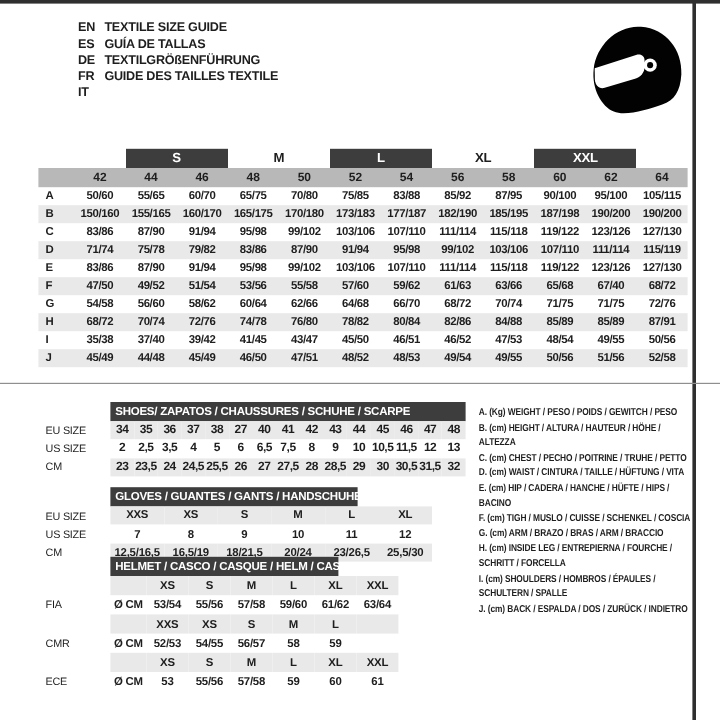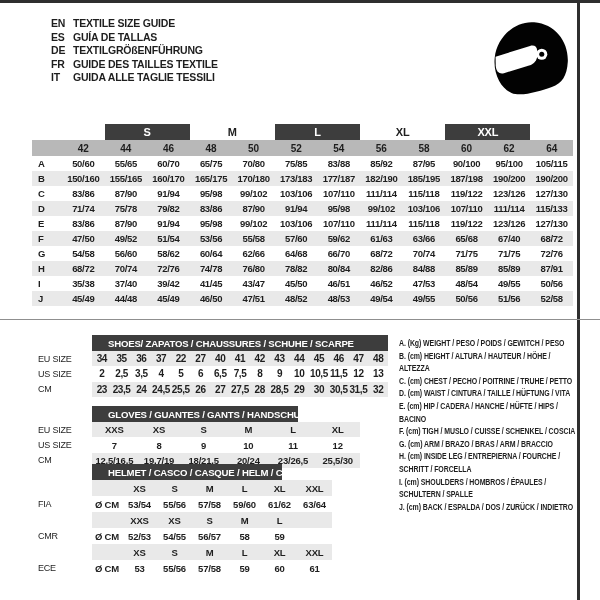--- a/index.html
+++ b/index.html
@@ -3,21 +3,21 @@
 <meta charset="utf-8">
 <style>
   *{margin:0;padding:0;box-sizing:border-box}
   html,body{width:600px;height:600px}
   body{position:relative;background:#fff;font-family:"Liberation Sans","DejaVu Sans",sans-serif;color:#1e1e1e;overflow:hidden;
     --dark:#3d3d3d;--band:#b8b8b8;--shade:#e9e9e9;--frame:#2f2f2f}
   .frame-top{position:absolute;left:0;top:0;width:600px;height:3px;background:var(--frame)}
   .frame-right{position:absolute;left:577px;top:0;width:3px;height:600px;background:var(--frame)}
 
   
-  .lang-list{position:absolute;left:51px;top:17px}
+  .lang-list{position:absolute;left:65px;top:17px}
   .lang-row{display:flex;font-size:10.5px;font-weight:bold;line-height:13.5px;letter-spacing:-0.2px;white-space:nowrap}
   .lang-code{width:22px}
 
   
   .helmet-icon{position:absolute;left:488px;top:16px;width:84px;height:90px}
   .helmet-icon svg{width:100%;height:100%}
 
   
   .main-table{position:absolute;left:32px;top:124px;width:541px}
   .mt-row{display:grid;grid-template-columns:30px repeat(12,1fr);align-items:stretch}
@@ -29,21 +29,21 @@
   .mt-sizes-row{height:16px;background:var(--band);font-size:10px;font-weight:bold}
   .mt-data-row{height:15px;font-size:9.5px;font-weight:bold;letter-spacing:-0.3px}
   .mt-data-row.stripe{background:var(--shade)}
   .mt-label{display:flex;align-items:center;justify-content:flex-start;padding-left:6px;font-size:9.5px;font-weight:bold}
 
   .divider{position:absolute;left:0;top:319px;width:600px;height:1px;background:#8f8f8f}
 
   
   .sub-table{position:absolute;left:38px}
   .bar{height:16px;background:var(--dark);color:#fff;font-weight:bold;font-size:9.6px;
-    display:flex;align-items:center;padding-left:16px;letter-spacing:-0.2px;margin-left:54px;white-space:nowrap}
+    display:flex;align-items:center;padding-left:4px;letter-spacing:-0.2px;margin-left:54px;white-space:nowrap}
   .sub-row{display:grid;align-items:stretch}
   .sub-label{display:flex;align-items:center;font-size:9px;font-weight:normal;letter-spacing:-0.2px;white-space:nowrap}
   .cell{display:flex;align-items:center;justify-content:center;font-weight:bold;white-space:nowrap}
   .sub-row.shaded .cell{background:var(--shade)}
 
   .shoes-table{top:335px;width:350px}
   .shoes-table .bar{width:296px}
   .shoes-table .sub-row{grid-template-columns:54px repeat(15,1fr);height:15.3px}
   .shoes-table .cell{font-size:10px;letter-spacing:-0.4px}
 
@@ -79,21 +79,20 @@
     <div class="lang-row">
       <span class="lang-code">DE</span>
       <span class="lang-text">TEXTILGRÖßENFÜHRUNG</span>
     </div>
     <div class="lang-row">
       <span class="lang-code">FR</span>
       <span class="lang-text">GUIDE DES TAILLES TEXTILE</span>
     </div>
     <div class="lang-row">
       <span class="lang-code">IT</span>
-      <span class="lang-text">GUIDA ALLE TAGLIE TESSILI</span>
     </div>
   </div>
 
 <div class="helmet-icon">
   <svg viewBox="0 0 100 100" xmlns="http://www.w3.org/2000/svg" aria-hidden="true">
     <path d="M55 4 C80 6 96 27 95 51 C94 68 88 77 76 81 C62 86 39 93 28 88 C16 83 6 66 8 46 C10.5 22 32 2 55 4 Z" fill="#020202"></path>
     <path d="M9 45 L50 32 C55 30.5 58.5 33 58.5 37.5 L58.5 44 C58.5 49 54.8 53.6 49 55.4 L19 64.5 C13.5 66 9.6 62.3 9.2 56 Z" fill="#ffffff"></path>
     <circle cx="64" cy="42" r="6.6" fill="#ffffff"></circle>
     <circle cx="64" cy="42" r="3" fill="#020202"></circle>
   </svg>
@@ -175,21 +174,21 @@
       <div class="mt-cell">75/78</div>
       <div class="mt-cell">79/82</div>
       <div class="mt-cell">83/86</div>
       <div class="mt-cell">87/90</div>
       <div class="mt-cell">91/94</div>
       <div class="mt-cell">95/98</div>
       <div class="mt-cell">99/102</div>
       <div class="mt-cell">103/106</div>
       <div class="mt-cell">107/110</div>
       <div class="mt-cell">111/114</div>
-      <div class="mt-cell">115/133</div>
+      <div class="mt-cell">115/119</div>
     </div>
     <div class="mt-row mt-data-row">
       <div class="mt-label">E</div>
       <div class="mt-cell">83/86</div>
       <div class="mt-cell">87/90</div>
       <div class="mt-cell">91/94</div>
       <div class="mt-cell">95/98</div>
       <div class="mt-cell">99/102</div>
       <div class="mt-cell">103/106</div>
       <div class="mt-cell">107/110</div>
@@ -279,21 +278,21 @@
 <div class="divider"></div>
 
 <div class="sub-table shoes-table" id="shoesTable">
   <div class="bar">SHOES/ ZAPATOS / CHAUSSURES / SCHUHE / SCARPE</div>
 <div class="sub-row shaded">
       <div class="sub-label">EU SIZE</div>
       <div class="cell">34</div>
       <div class="cell">35</div>
       <div class="cell">36</div>
       <div class="cell">37</div>
-      <div class="cell">22</div>
+      <div class="cell">38</div>
       <div class="cell">27</div>
       <div class="cell">40</div>
       <div class="cell">41</div>
       <div class="cell">42</div>
       <div class="cell">43</div>
       <div class="cell">44</div>
       <div class="cell">45</div>
       <div class="cell">46</div>
       <div class="cell">47</div>
       <div class="cell">48</div>
@@ -352,21 +351,21 @@
       <div class="cell">7</div>
       <div class="cell">8</div>
       <div class="cell">9</div>
       <div class="cell">10</div>
       <div class="cell">11</div>
       <div class="cell">12</div>
     </div>
     <div class="sub-row shaded">
       <div class="sub-label">CM</div>
       <div class="cell">12,5/16,5</div>
-      <div class="cell">19,7/19</div>
+      <div class="cell">16,5/19</div>
       <div class="cell">18/21,5</div>
       <div class="cell">20/24</div>
       <div class="cell">23/26,5</div>
       <div class="cell">25,5/30</div>
     </div>
   </div>
 
 <div class="sub-table helmet-table" id="helmetTable">
   <div class="bar">HELMET / CASCO / CASQUE / HELM / CASCO</div>
 <div class="sub-row shaded">

